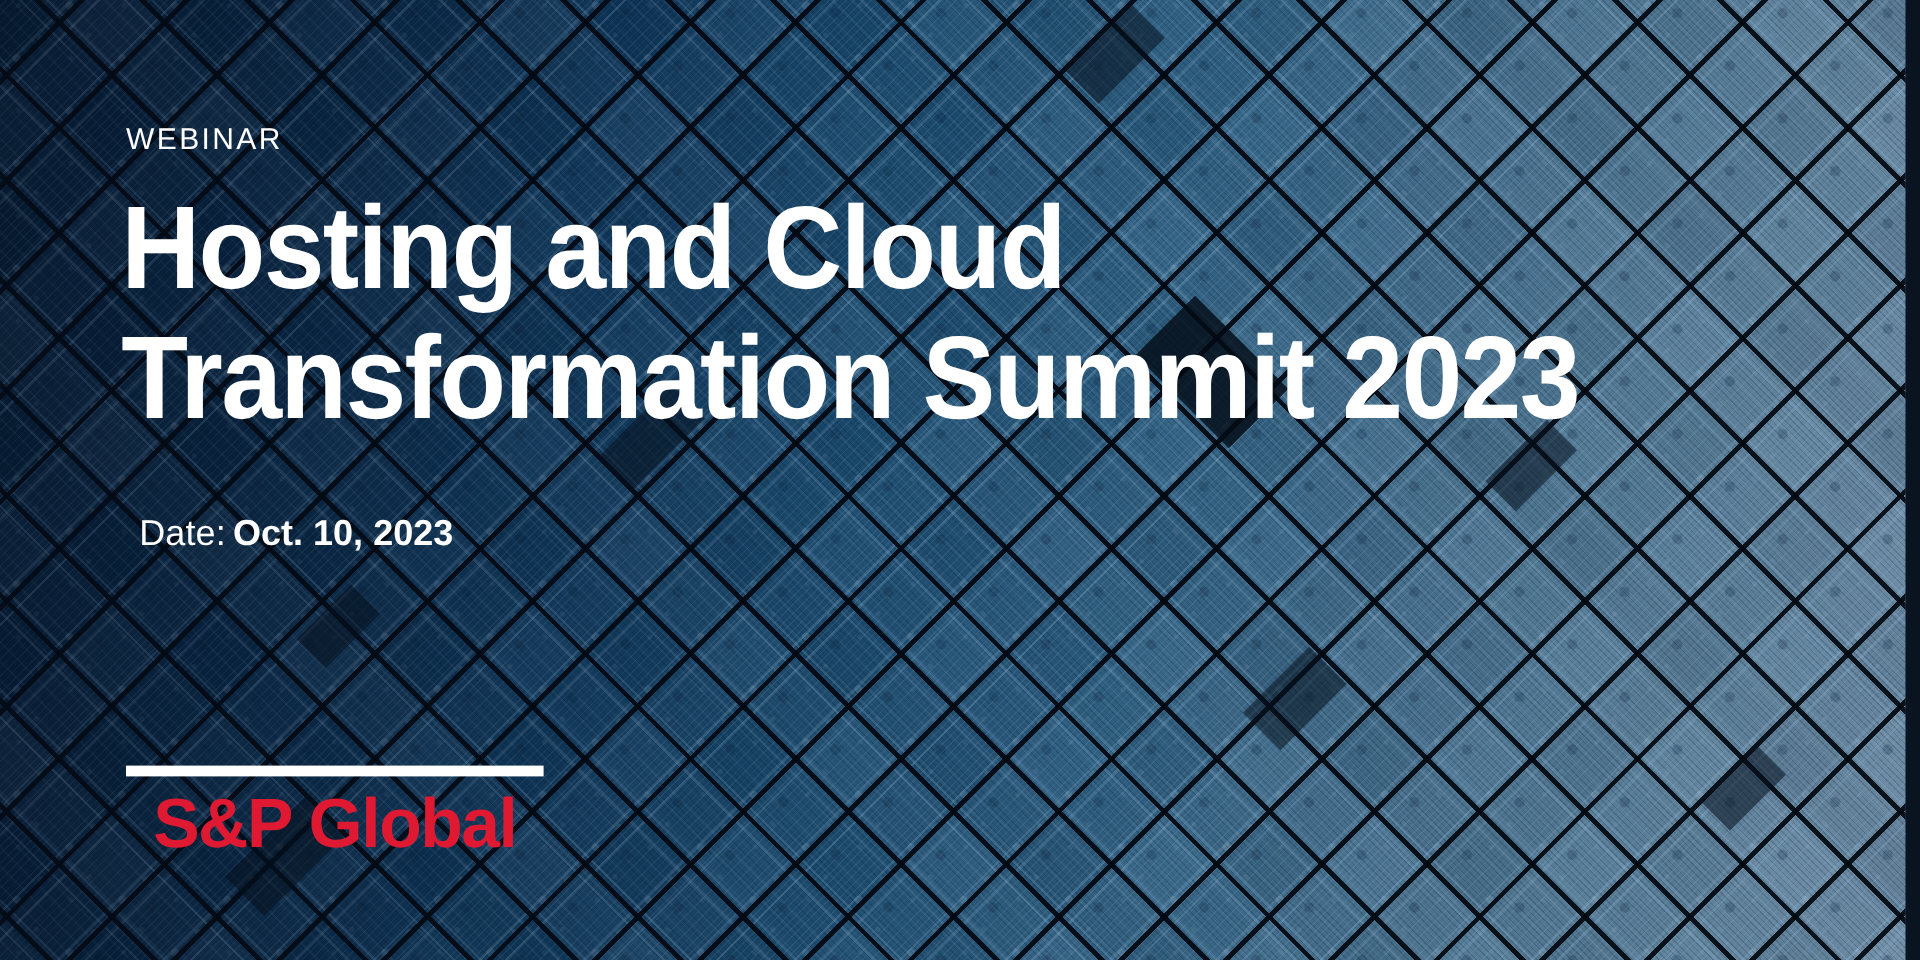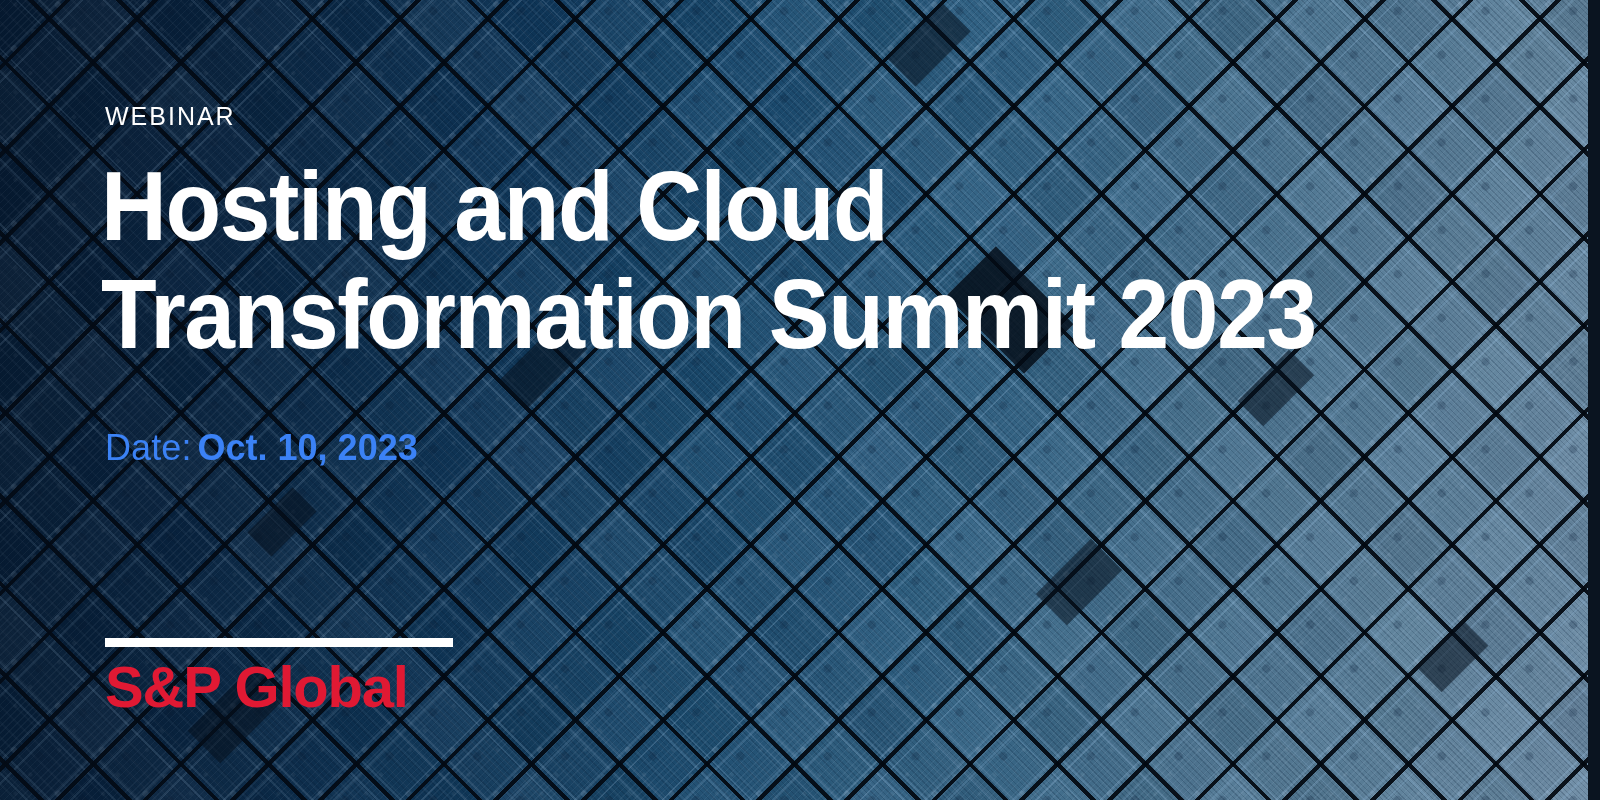--- a/index.html
+++ b/index.html
@@ -178,24 +178,24 @@
     line-height: 108px;
     letter-spacing: -1.5px;
     transform: scaleX(.93);
     transform-origin: left top;
     white-space: nowrap;
   }
   .title .line { display: block; }
 
   .date-row {
     position: absolute;
-    left: 105px;
+    left: 116px;
     top: 430px;
-    color: #3b82f6;
-    font-size: 36px;
+    color: #ffffff;
+    font-size: 30px;
     line-height: 1;
     white-space: nowrap;
   }
   .date-label {
     font-weight: 400;
     letter-spacing: .1px;
   }
   .date-value {
     font-weight: 700;
     letter-spacing: 0px;
@@ -212,20 +212,21 @@
     height: 9px;
     background: #ffffff;
   }
   .logo-text {
     margin-top: 11px;
     font-size: 58px;
     font-weight: 700;
     line-height: 1;
     letter-spacing: -1.2px;
     white-space: nowrap;
+    text-align: center;
   }
 </style>
 </head>
 <body>
 
 <div id="banner">
 
   <div class="bg-layer bg-base"></div>
 
   <div class="bg-layer">

